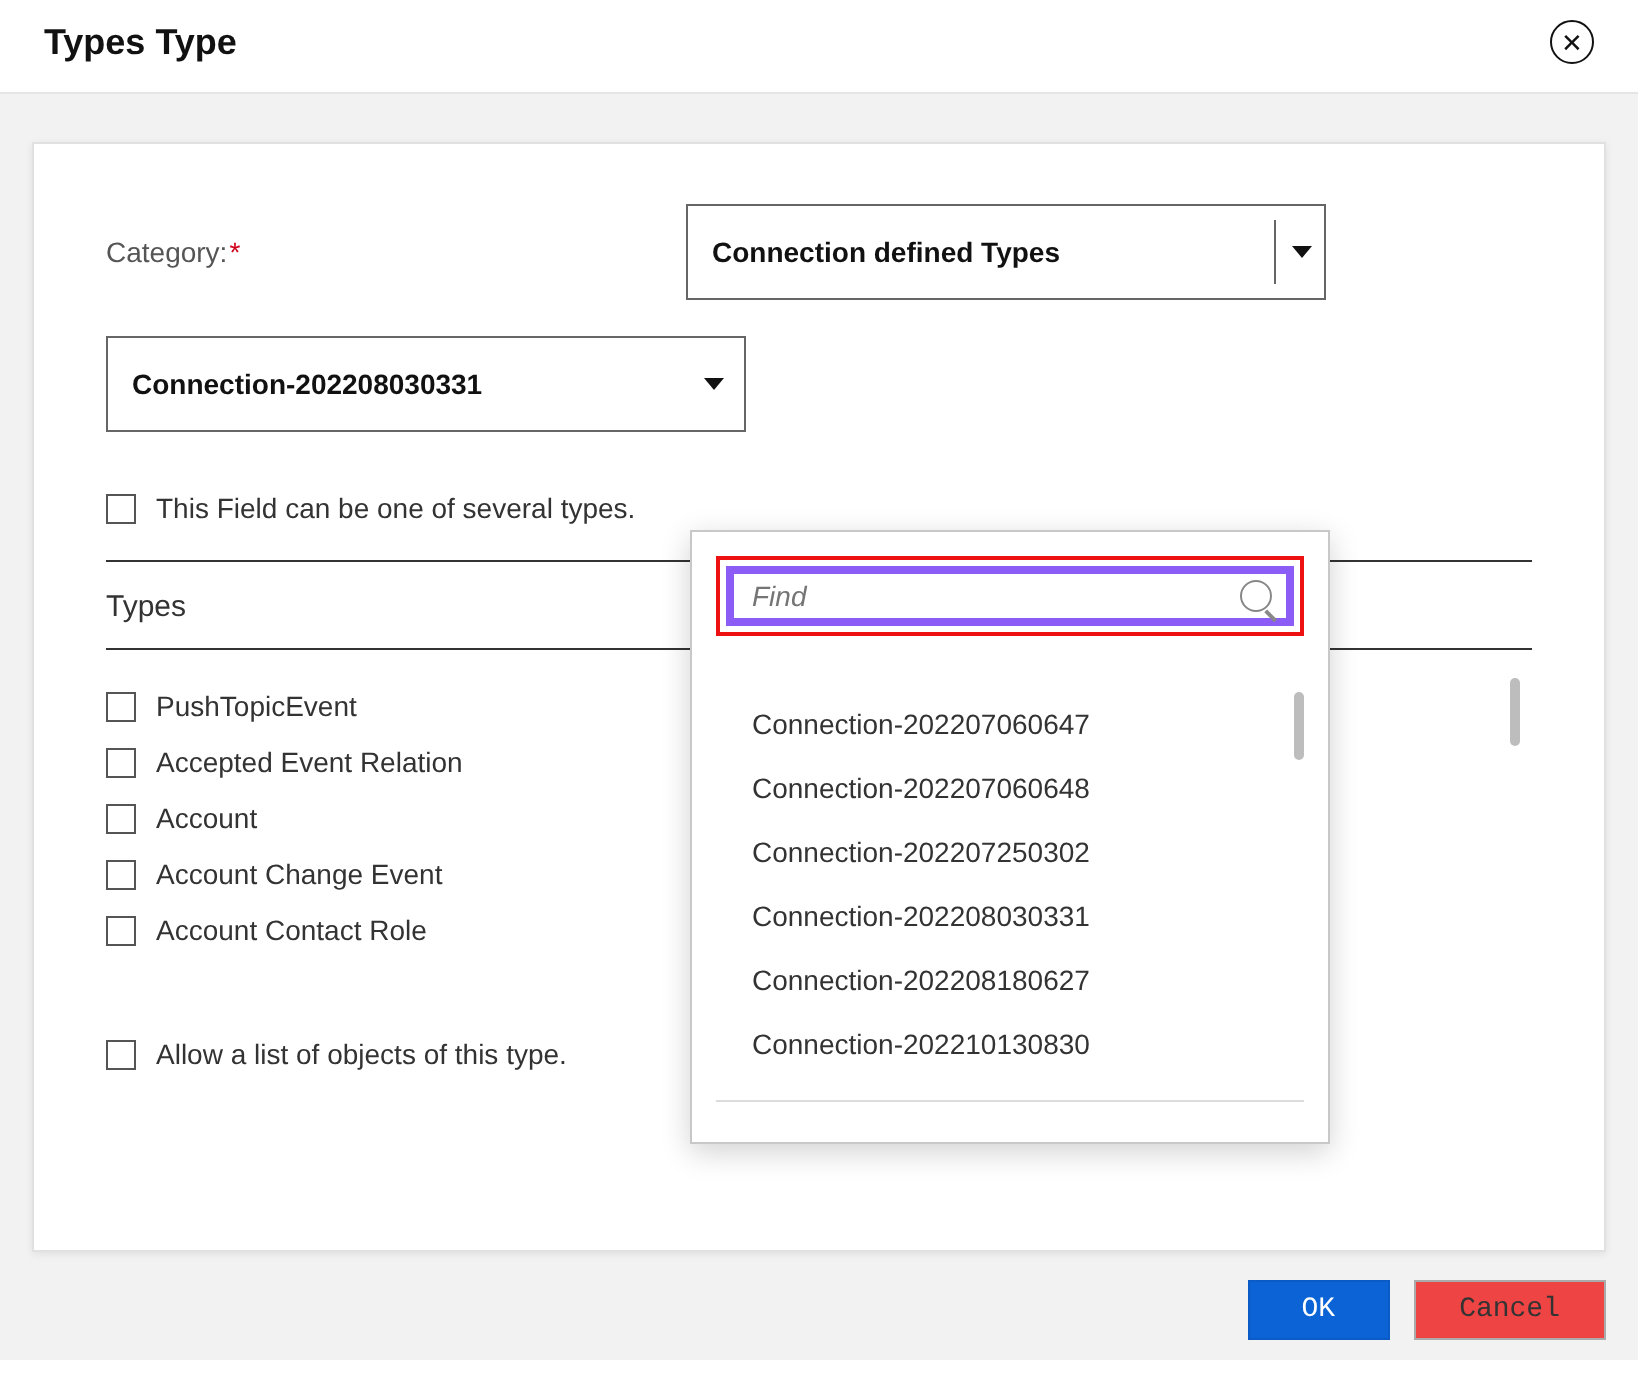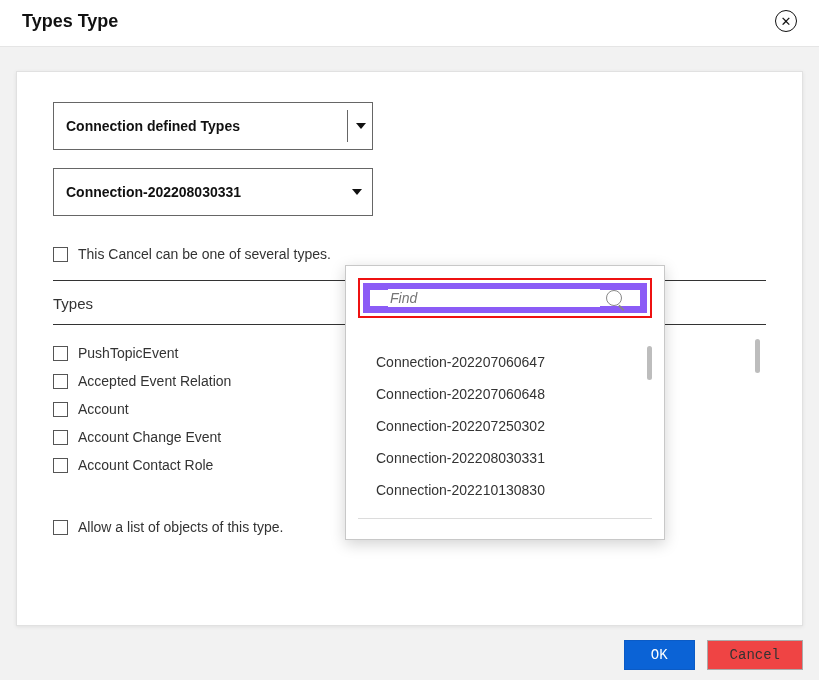--- a/index.html
+++ b/index.html
@@ -139,25 +139,25 @@
     box-shadow: 0 4px 14px rgba(0,0,0,0.18);
     padding: 12px 12px 20px 12px;
     z-index:10;
   }
   .search-wrap {
     border:2px solid #e11;
     padding:3px;
     margin-bottom:16px;
   }
   .search-inner {
-    border:7px solid #8b5cf6;
+    border:4px solid #8b5cf6;
     height:30px;
     display:flex;
     align-items:center;
-    padding: 0 18px;
+    padding: 0 7px;
     gap:6px;
     justify-content:space-between;
   }
   .search-inner input {
     flex:1;
     border:none;
     outline:none;
     font-size:14px;
     font-style:italic;
     color:#888;
@@ -204,38 +204,41 @@
   <div class="header-title">Types Type</div>
   <div class="close-btn">
     <span>✕</span>
   </div>
 </div>
 
 <div class="workspace">
   <div class="panel">
 
     <div class="row">
+      <div class="row-label">
+        <span>Category:</span><span class="req">*</span>
+      </div>
       <div class="select category">
         <span>Connection defined Types</span>
         <div class="caret-box">
             <div class="caret"></div>
           </div>
       </div>
     </div>
 
     <div class="row">
       <div class="select">
         <span>Connection-202208030331</span>
         <div class="caret"></div>
       </div>
     </div>
 
     <div class="checkbox-row" style="margin-top:24px;">
       <div class="chk"></div>
-      <span>This Cancel can be one of several types.</span>
+      <span>This Field can be one of several types.</span>
     </div>
     <hr class="divider">
     <div class="section-title">Types</div>
     <hr class="divider">
 
     <div class="type-list">
       <div class="checkbox-row">
         <div class="chk"></div>
         <span>PushTopicEvent</span>
       </div>
@@ -268,20 +271,21 @@
         <div class="search-inner">
           <input type="text" placeholder="Find" style="">
           <div class="mag"></div>
         </div>
       </div>
       <div class="dd-list">
         <div class="dd-item">Connection-202207060647</div>
         <div class="dd-item">Connection-202207060648</div>
         <div class="dd-item">Connection-202207250302</div>
         <div class="dd-item">Connection-202208030331</div>
+        <div class="dd-item">Connection-202208180627</div>
         <div class="dd-item">Connection-202210130830</div>
         <div class="dd-scroll"></div>
       </div>
     </div>
 
   </div>
 
   <div class="footer">
     <div class="btn primary">OK</div>
     <div class="btn">Cancel</div>

